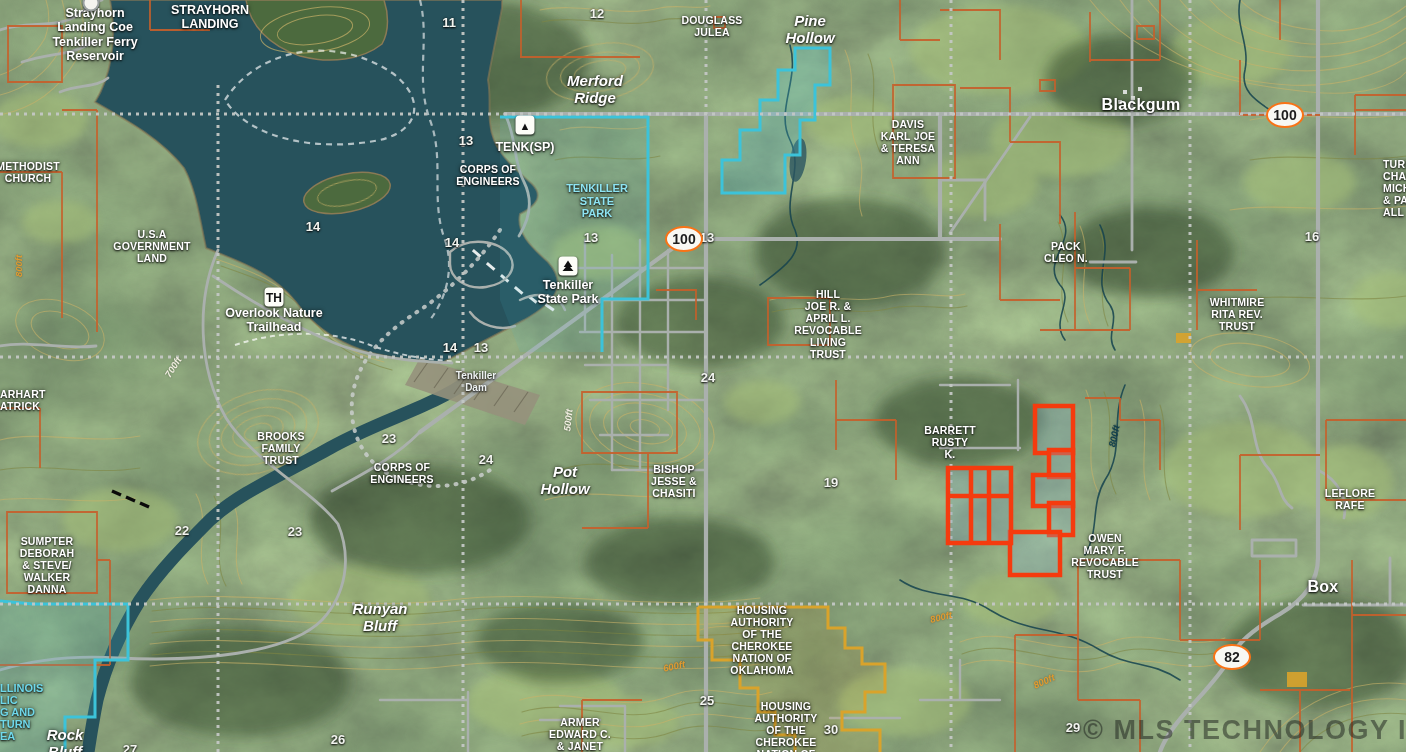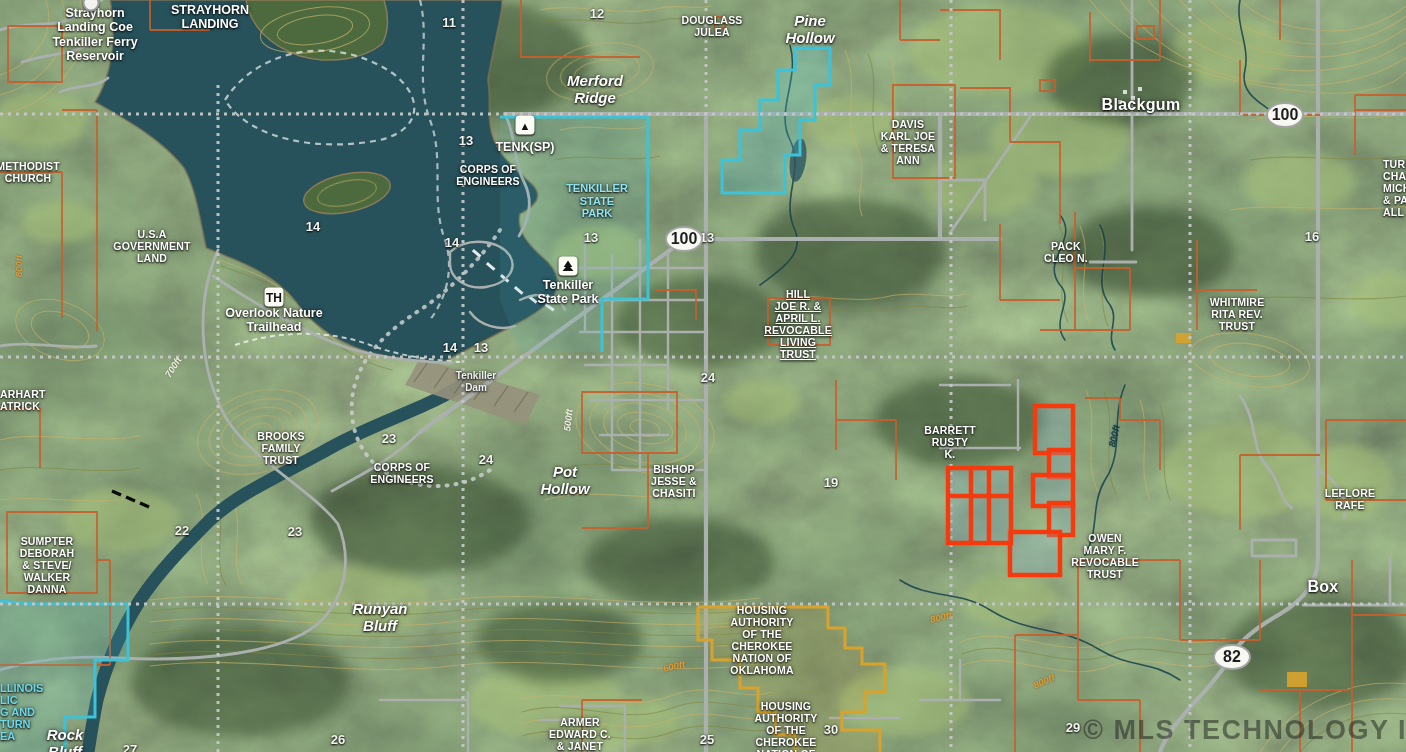--- a/index.html
+++ b/index.html
@@ -16,23 +16,23 @@
   .place{font-size:15px;font-style:italic;}
   .cyanl{font-size:11px;color:var(--park_label_cyan,#8ee4f2);}
   .smalll{font-size:10px;color:#eef2f2;}
   .leftcut{transform:none;text-align:left;}
   .frag{transform:none;text-align:left;font-size:11px;color:#6fd8ea;line-height:1.1;}
   .num{position:absolute;transform:translate(-50%,-50%);font-size:13px;font-weight:bold;
     color:#f2f4ef;text-shadow:0 1px 2px rgba(0,0,0,.9),0 0 3px rgba(0,0,0,.6);}
   .contour-lbl{position:absolute;font-size:9.5px;font-weight:bold;font-style:italic;
     white-space:nowrap;text-shadow:0 0 2px rgba(0,0,0,.4);}
   .shield{position:absolute;transform:translate(-50%,-50%);width:34px;height:22px;
-    background:#f8f8f3;border:2px solid #a3a3a3;border-radius:50%;
+    background:#f8f8f3;border:2px solid #f97316;border-radius:50%;
     display:flex;align-items:center;justify-content:center;
-    font-size:16px;font-weight:bold;color:#1d1d1d;}
+    font-size:14px;font-weight:bold;color:#1d1d1d;}
   .poi{position:absolute;transform:translate(-50%,-50%);width:19px;height:19px;
     background:#fdfdf8;border-radius:4px;box-shadow:0 1px 2px rgba(0,0,0,.65);
     display:flex;align-items:center;justify-content:center;color:#111;
     font-size:11px;font-weight:bold;}
   .poi.th{font-size:12px;letter-spacing:0;}
   .poi.dot{width:13px;height:13px;border-radius:50%;background:#f4f4ef;border:2px solid #9aa0a0;}
   #watermark{position:absolute;left:1083px;top:715px;font-size:27px;font-weight:bold;
     letter-spacing:1.5px;white-space:nowrap;color:var(--watermark,rgba(25,30,26,.5));}
 </style>
 </head>
@@ -398,21 +398,21 @@
       <div class="lbl owner" style="left: 1066px; top: 240px;">PACK
 CLEO N.</div>
       <div class="lbl owner" style="left: 1237px; top: 296px;">WHITMIRE
 RITA REV.
 TRUST</div>
       <div class="lbl owner leftcut" style="left: 1383px; top: 158px;">TURN
 CHAR
 MICH
 &amp; PAT
 ALL</div>
-      <div class="lbl owner" style="left: 798px; top: 288px; text-decoration: underline;">HILL
+      <div class="lbl owner" style="left: 828px; top: 288px;">HILL
 JOE R. &amp;
 APRIL L.
 REVOCABLE
 LIVING
 TRUST</div>
       <div class="lbl smalll" style="left: 476px; top: 370px;">Tenkiller
 Dam</div>
       <div class="lbl owner leftcut" style="left: 0px; top: 388px;">ARHART
 ATRICK</div>
       <div class="lbl owner" style="left: 281px; top: 430px;">BROOKS
@@ -475,21 +475,21 @@
       <div class="num" style="left: 481px; top: 347px;">13</div>
       <div class="num" style="left: 708px; top: 377px;">24</div>
       <div class="num" style="left: 1312px; top: 236px;">16</div>
       <div class="num" style="left: 389px; top: 438px;">23</div>
       <div class="num" style="left: 486px; top: 459px;">24</div>
       <div class="num" style="left: 831px; top: 482px;">19</div>
       <div class="num" style="left: 182px; top: 530px;">22</div>
       <div class="num" style="left: 295px; top: 531px;">23</div>
       <div class="num" style="left: 338px; top: 727px; margin-top: 12px;">26</div>
       <div class="num" style="left: 130px; top: 749px;">27</div>
-      <div class="num" style="left: 707px; top: 739px;">25</div>
+      <div class="num" style="left: 707px; top: 700px;">25</div>
       <div class="num" style="left: 831px; top: 729px;">30</div>
       <div class="num" style="left: 1073px; top: 727px;">29</div>
       <div class="num" style="left: 1316px; top: 769px;">28</div>
       <div class="contour-lbl" style="left: 18px; top: 266px; color: var(--contour_label_orange); transform: translate(-50%, -50%) rotate(-90deg);">800ft</div>
       <div class="contour-lbl" style="left: 173px; top: 367px; color: rgb(242, 239, 226); transform: translate(-50%, -50%) rotate(-58deg);">700ft</div>
       <div class="contour-lbl" style="left: 568px; top: 420px; color: rgb(242, 239, 226); transform: translate(-50%, -50%) rotate(-84deg);">500ft</div>
       <div class="contour-lbl" style="left: 1114px; top: 436px; color: rgb(17, 64, 77); transform: translate(-50%, -50%) rotate(-78deg);">800ft</div>
       <div class="contour-lbl" style="left: 941px; top: 617px; color: var(--contour_label_orange); transform: translate(-50%, -50%) rotate(-14deg);">800ft</div>
       <div class="contour-lbl" style="left: 674px; top: 666px; color: var(--contour_label_orange); transform: translate(-50%, -50%) rotate(-12deg);">600ft</div>
       <div class="contour-lbl" style="left: 1044px; top: 681px; color: var(--contour_label_orange); transform: translate(-50%, -50%) rotate(-24deg);">800ft</div>

